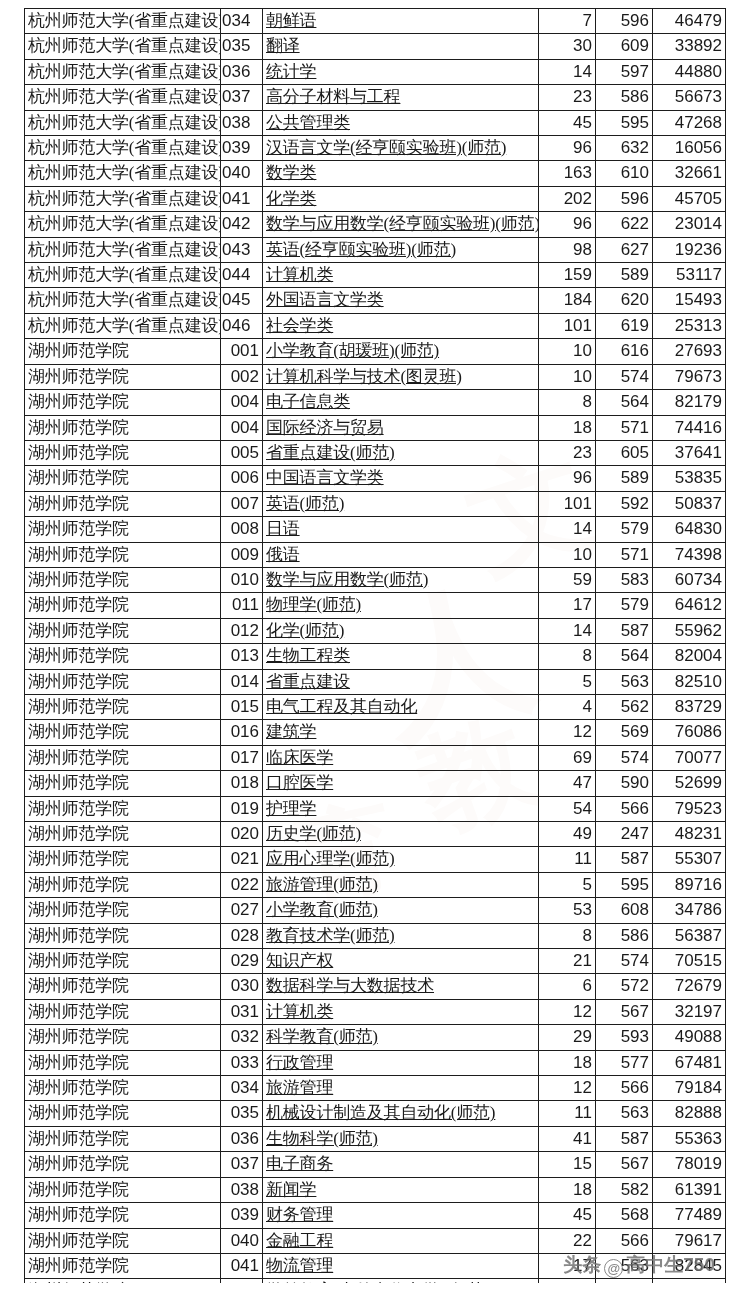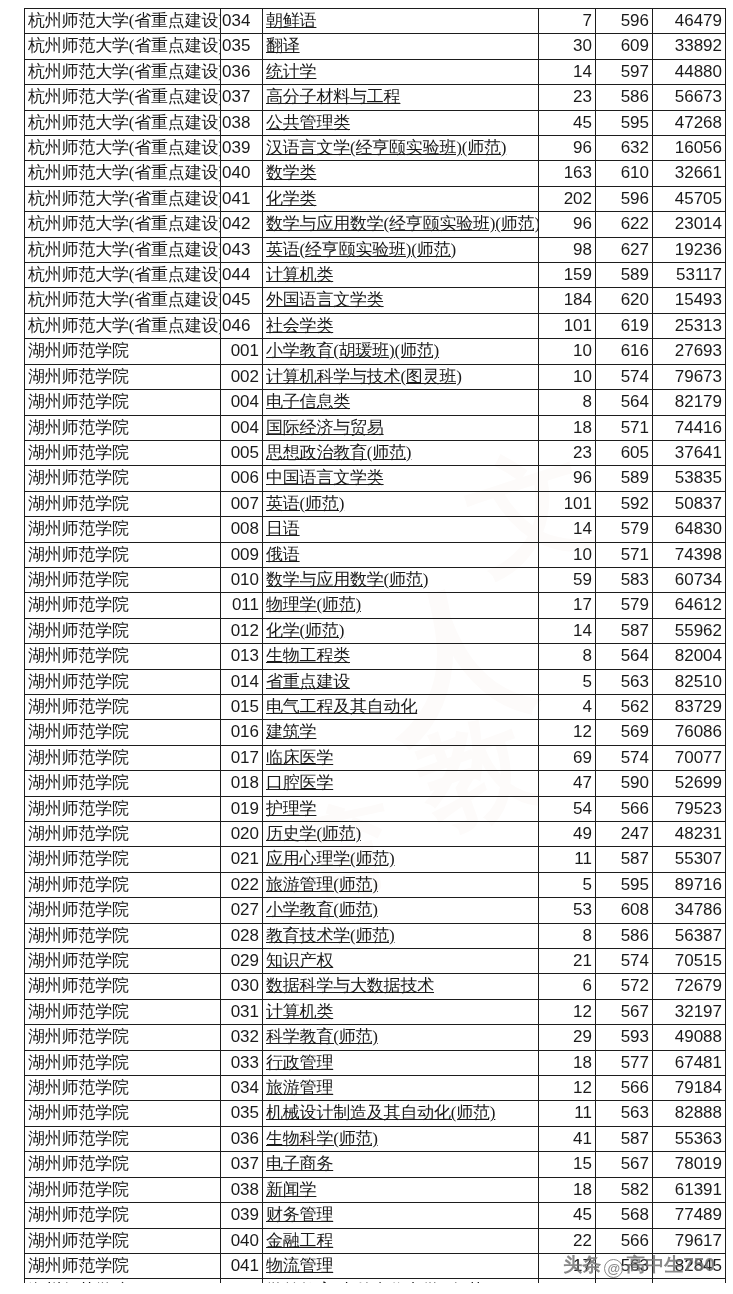--- a/index.html
+++ b/index.html
@@ -373,21 +373,21 @@
           <td class="num">18</td>
           <td class="num">571</td>
           <td class="num">74416</td>
         </tr>
         <tr>
           <td class="school">
             <span class="clip">湖州师范学院</span>
           </td>
           <td class="code">005</td>
           <td class="major">
-            <span class="clip">思想政治教育(师范)</span>
+            <span class="clip">省重点建设(师范)</span>
           </td>
           <td class="num">23</td>
           <td class="num">605</td>
           <td class="num">37641</td>
         </tr>
         <tr>
           <td class="school">
             <span class="clip">湖州师范学院</span>
           </td>
           <td class="code">006</td>

